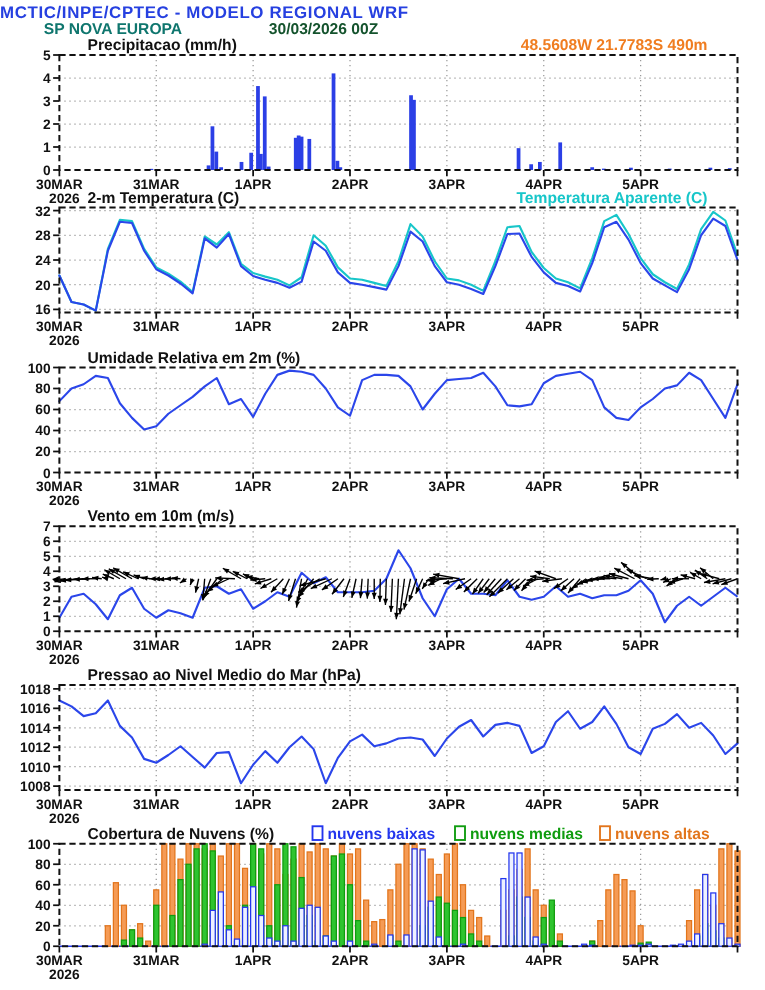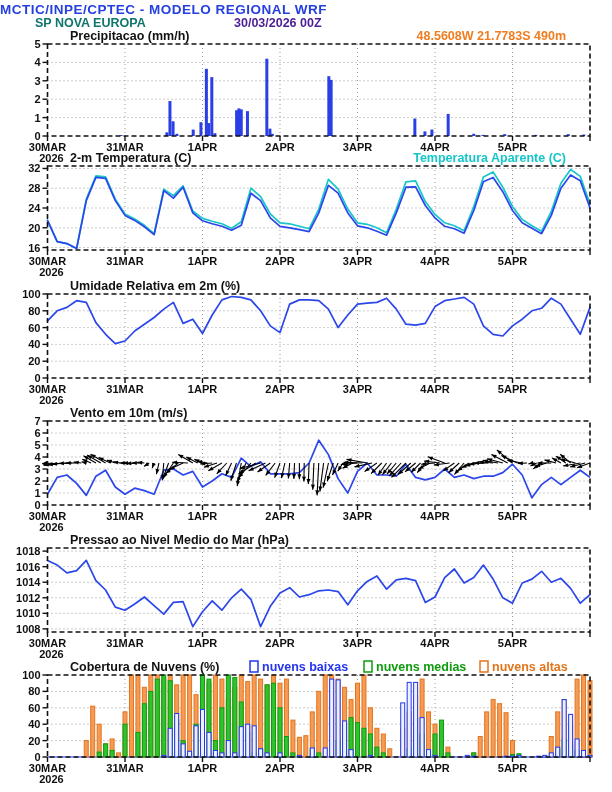--- a/index.html
+++ b/index.html
@@ -11,21 +11,21 @@
   #hdr-run{top:16px;left:215px;font-size:12.5px;}
   svg text{font-family:"Liberation Sans",sans-serif;}
 </style>
 </head>
 <body>
 
 
 
 <div class="hdr" id="hdr-title" style="color: rgb(38, 64, 224);">MCTIC/INPE/CPTEC - MODELO REGIONAL WRF</div>
 <div class="hdr" id="hdr-station" style="color: #0f766e;">SP NOVA EUROPA</div>
-<div class="hdr" id="hdr-run" style="color: #4c1d95; margin-left: 19px;">30/03/2026 00Z</div>
+<div class="hdr" id="hdr-run" style="color: #14532d;">30/03/2026 00Z</div>
 
 <svg id="canvas" width="612" height="792" viewBox="0 0 612 792">
     <g>
       <line x1="47.5" x2="590" y1="117.6" y2="117.6" stroke="#9a9a9a" stroke-width="1" stroke-dasharray="1 3"></line>
       <line x1="47.5" x2="590" y1="99.19999999999999" y2="99.19999999999999" stroke="#9a9a9a" stroke-width="1" stroke-dasharray="1 3"></line>
       <line x1="47.5" x2="590" y1="80.80000000000001" y2="80.80000000000001" stroke="#9a9a9a" stroke-width="1" stroke-dasharray="1 3"></line>
       <line x1="47.5" x2="590" y1="62.39999999999999" y2="62.39999999999999" stroke="#9a9a9a" stroke-width="1" stroke-dasharray="1 3"></line>
       <line x1="125" x2="125" y1="44" y2="136" stroke="#9a9a9a" stroke-width="1" stroke-dasharray="1 3"></line>
       <line x1="202.5" x2="202.5" y1="44" y2="136" stroke="#9a9a9a" stroke-width="1" stroke-dasharray="1 3"></line>
       <line x1="280" x2="280" y1="44" y2="136" stroke="#9a9a9a" stroke-width="1" stroke-dasharray="1 3"></line>

